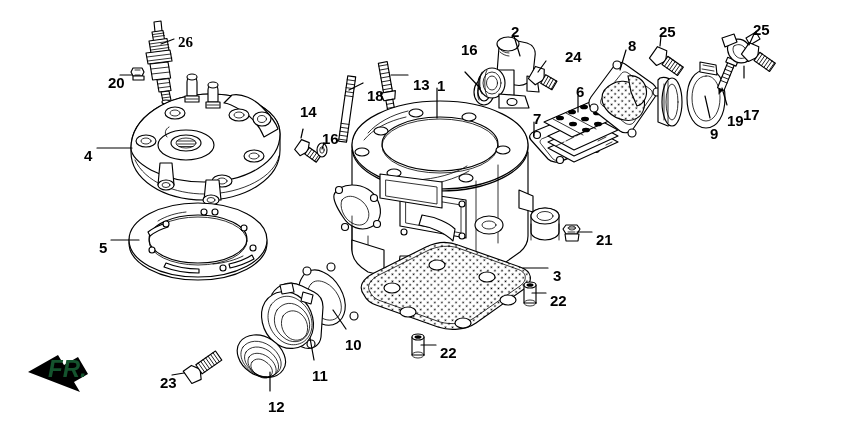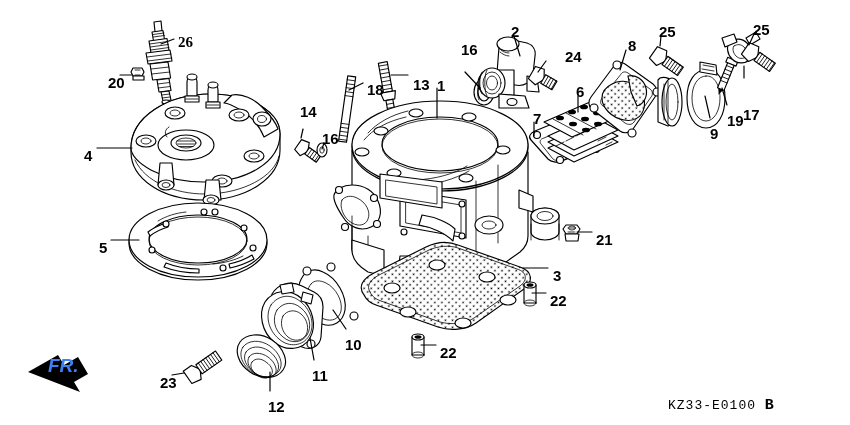--- a/index.html
+++ b/index.html
@@ -19,21 +19,21 @@
   }
   .partno{
     position:absolute;
     font-family:"Liberation Mono", monospace;
     font-size:13px;letter-spacing:1px;color:#000;white-space:nowrap;
   }
   .partno b{font-weight:700;font-size:15px;}
   .frtxt{
     position:absolute;
     font-family:"Liberation Sans", sans-serif;
-    font-size:19px;font-weight:700;font-style:italic;color:#3b82f6;
+    font-size:24px;font-weight:700;font-style:italic;color:#14532d;
   }
 </style>
 </head>
 <body>
 
 <div id="sheet">
 
 <svg id="art" width="850" height="425" viewBox="0 0 850 425" xmlns="http://www.w3.org/2000/svg">
   <defs>
     <style>
@@ -492,32 +492,29 @@
       <div class="lbl" style="left: 628px; top: 38px;">8</div>
       <div class="lbl" style="left: 710px; top: 126px;">9</div>
       <div class="lbl" style="left: 345px; top: 337px;">10</div>
       <div class="lbl" style="left: 312px; top: 368px;">11</div>
       <div class="lbl" style="left: 268px; top: 399px;">12</div>
       <div class="lbl" style="left: 413px; top: 77px;">13</div>
       <div class="lbl" style="left: 300px; top: 104px;">14</div>
       <div class="lbl" style="left: 322px; top: 131px;">16</div>
       <div class="lbl" style="left: 461px; top: 42px;">16</div>
       <div class="lbl" style="left: 743px; top: 87px; margin-top: 20px;">17</div>
-      <div class="lbl" style="left: 367px; top: 82px; text-align: right;">18</div>
+      <div class="lbl" style="left: 367px; top: 88px; text-align: right;">18</div>
       <div class="lbl" style="left: 727px; top: 113px;">19</div>
       <div class="lbl" style="left: 108px; top: 75px;">20</div>
       <div class="lbl" style="left: 596px; top: 232px;">21</div>
       <div class="lbl" style="left: 550px; top: 293px;">22</div>
       <div class="lbl" style="left: 440px; top: 345px;">22</div>
       <div class="lbl" style="left: 160px; top: 375px;">23</div>
       <div class="lbl" style="left: 545px; top: 49px; margin-left: 20px;">24</div>
       <div class="lbl" style="left: 659px; top: 24px;">25</div>
       <div class="lbl" style="left: 753px; top: 22px;">25</div>
       <div class="lbl" style="left: 178px; top: 35px; font-family: Liberation Serif, serif;">26</div>
     </div>
 
-<div class="partno" style="left:668px;top:397px;">
-  <span>KZ33-E0100</span>&nbsp;<b>B</b>
+
+<div class="frtxt" style="left:48px;top:355px;">FR.</div>
+
 </div>
 
-<div class="frtxt" style="left:48px;top:355px;">FR.</div>
-
-</div>
-
 </body></html>

